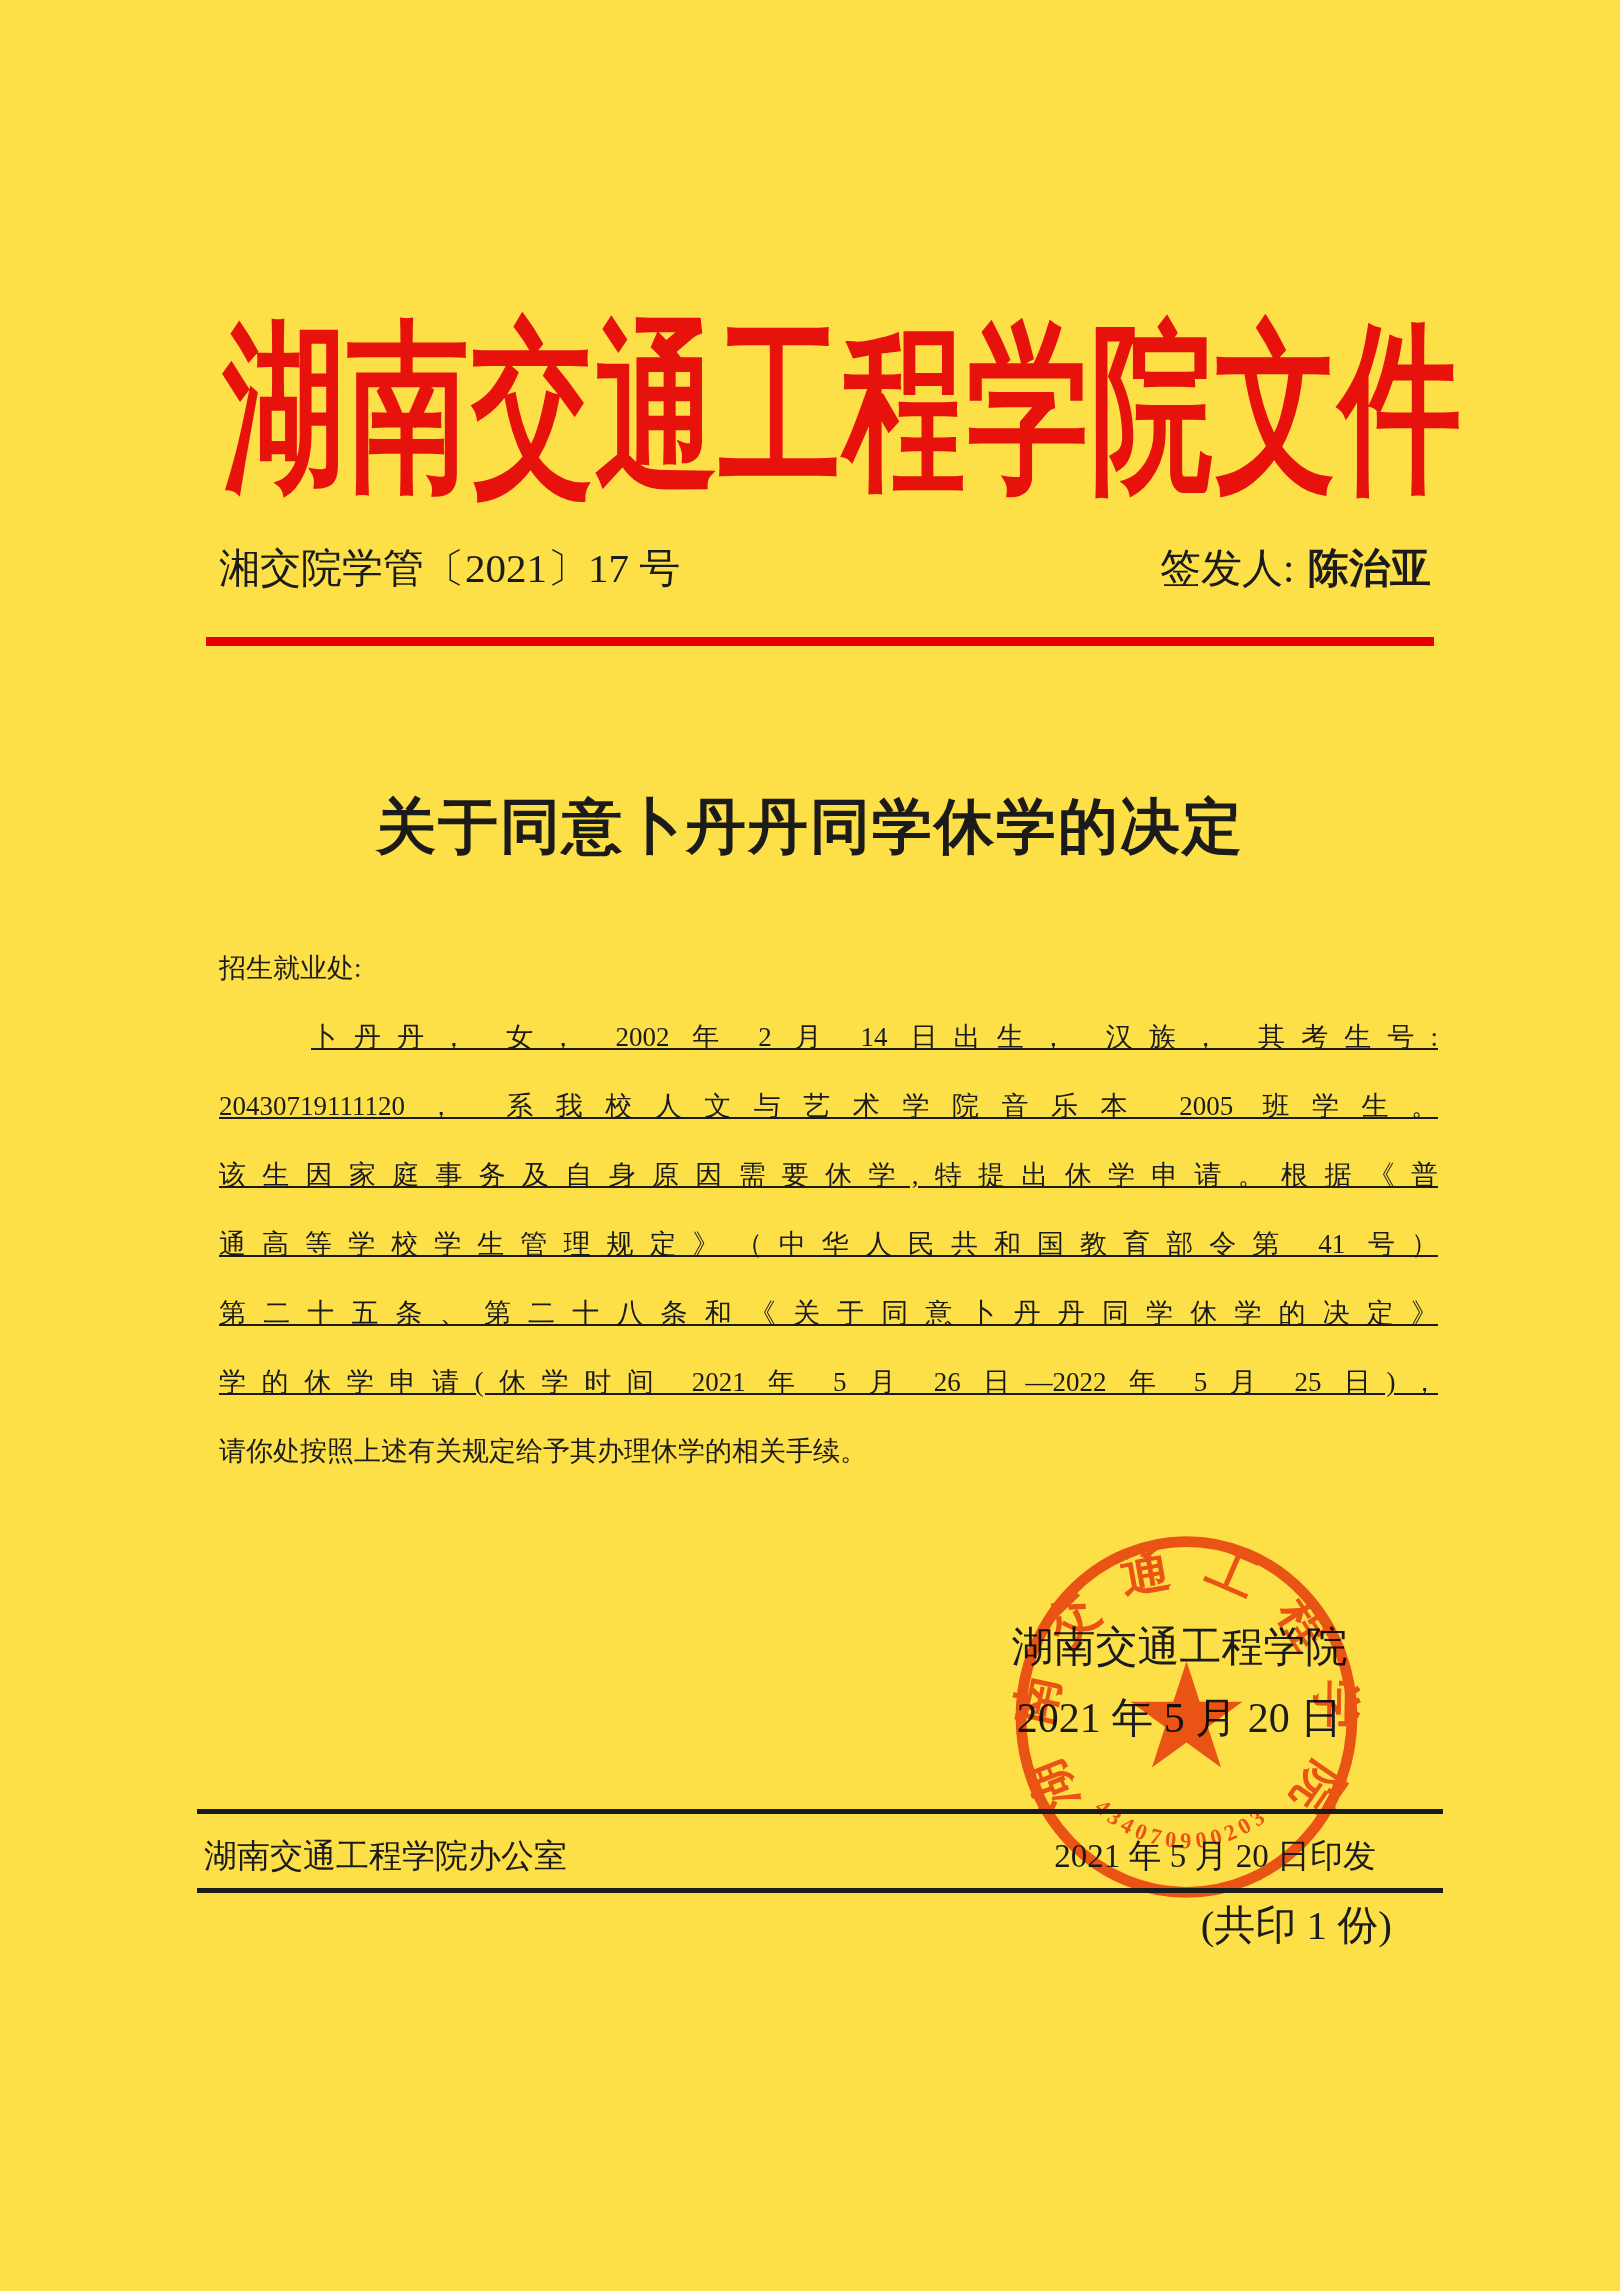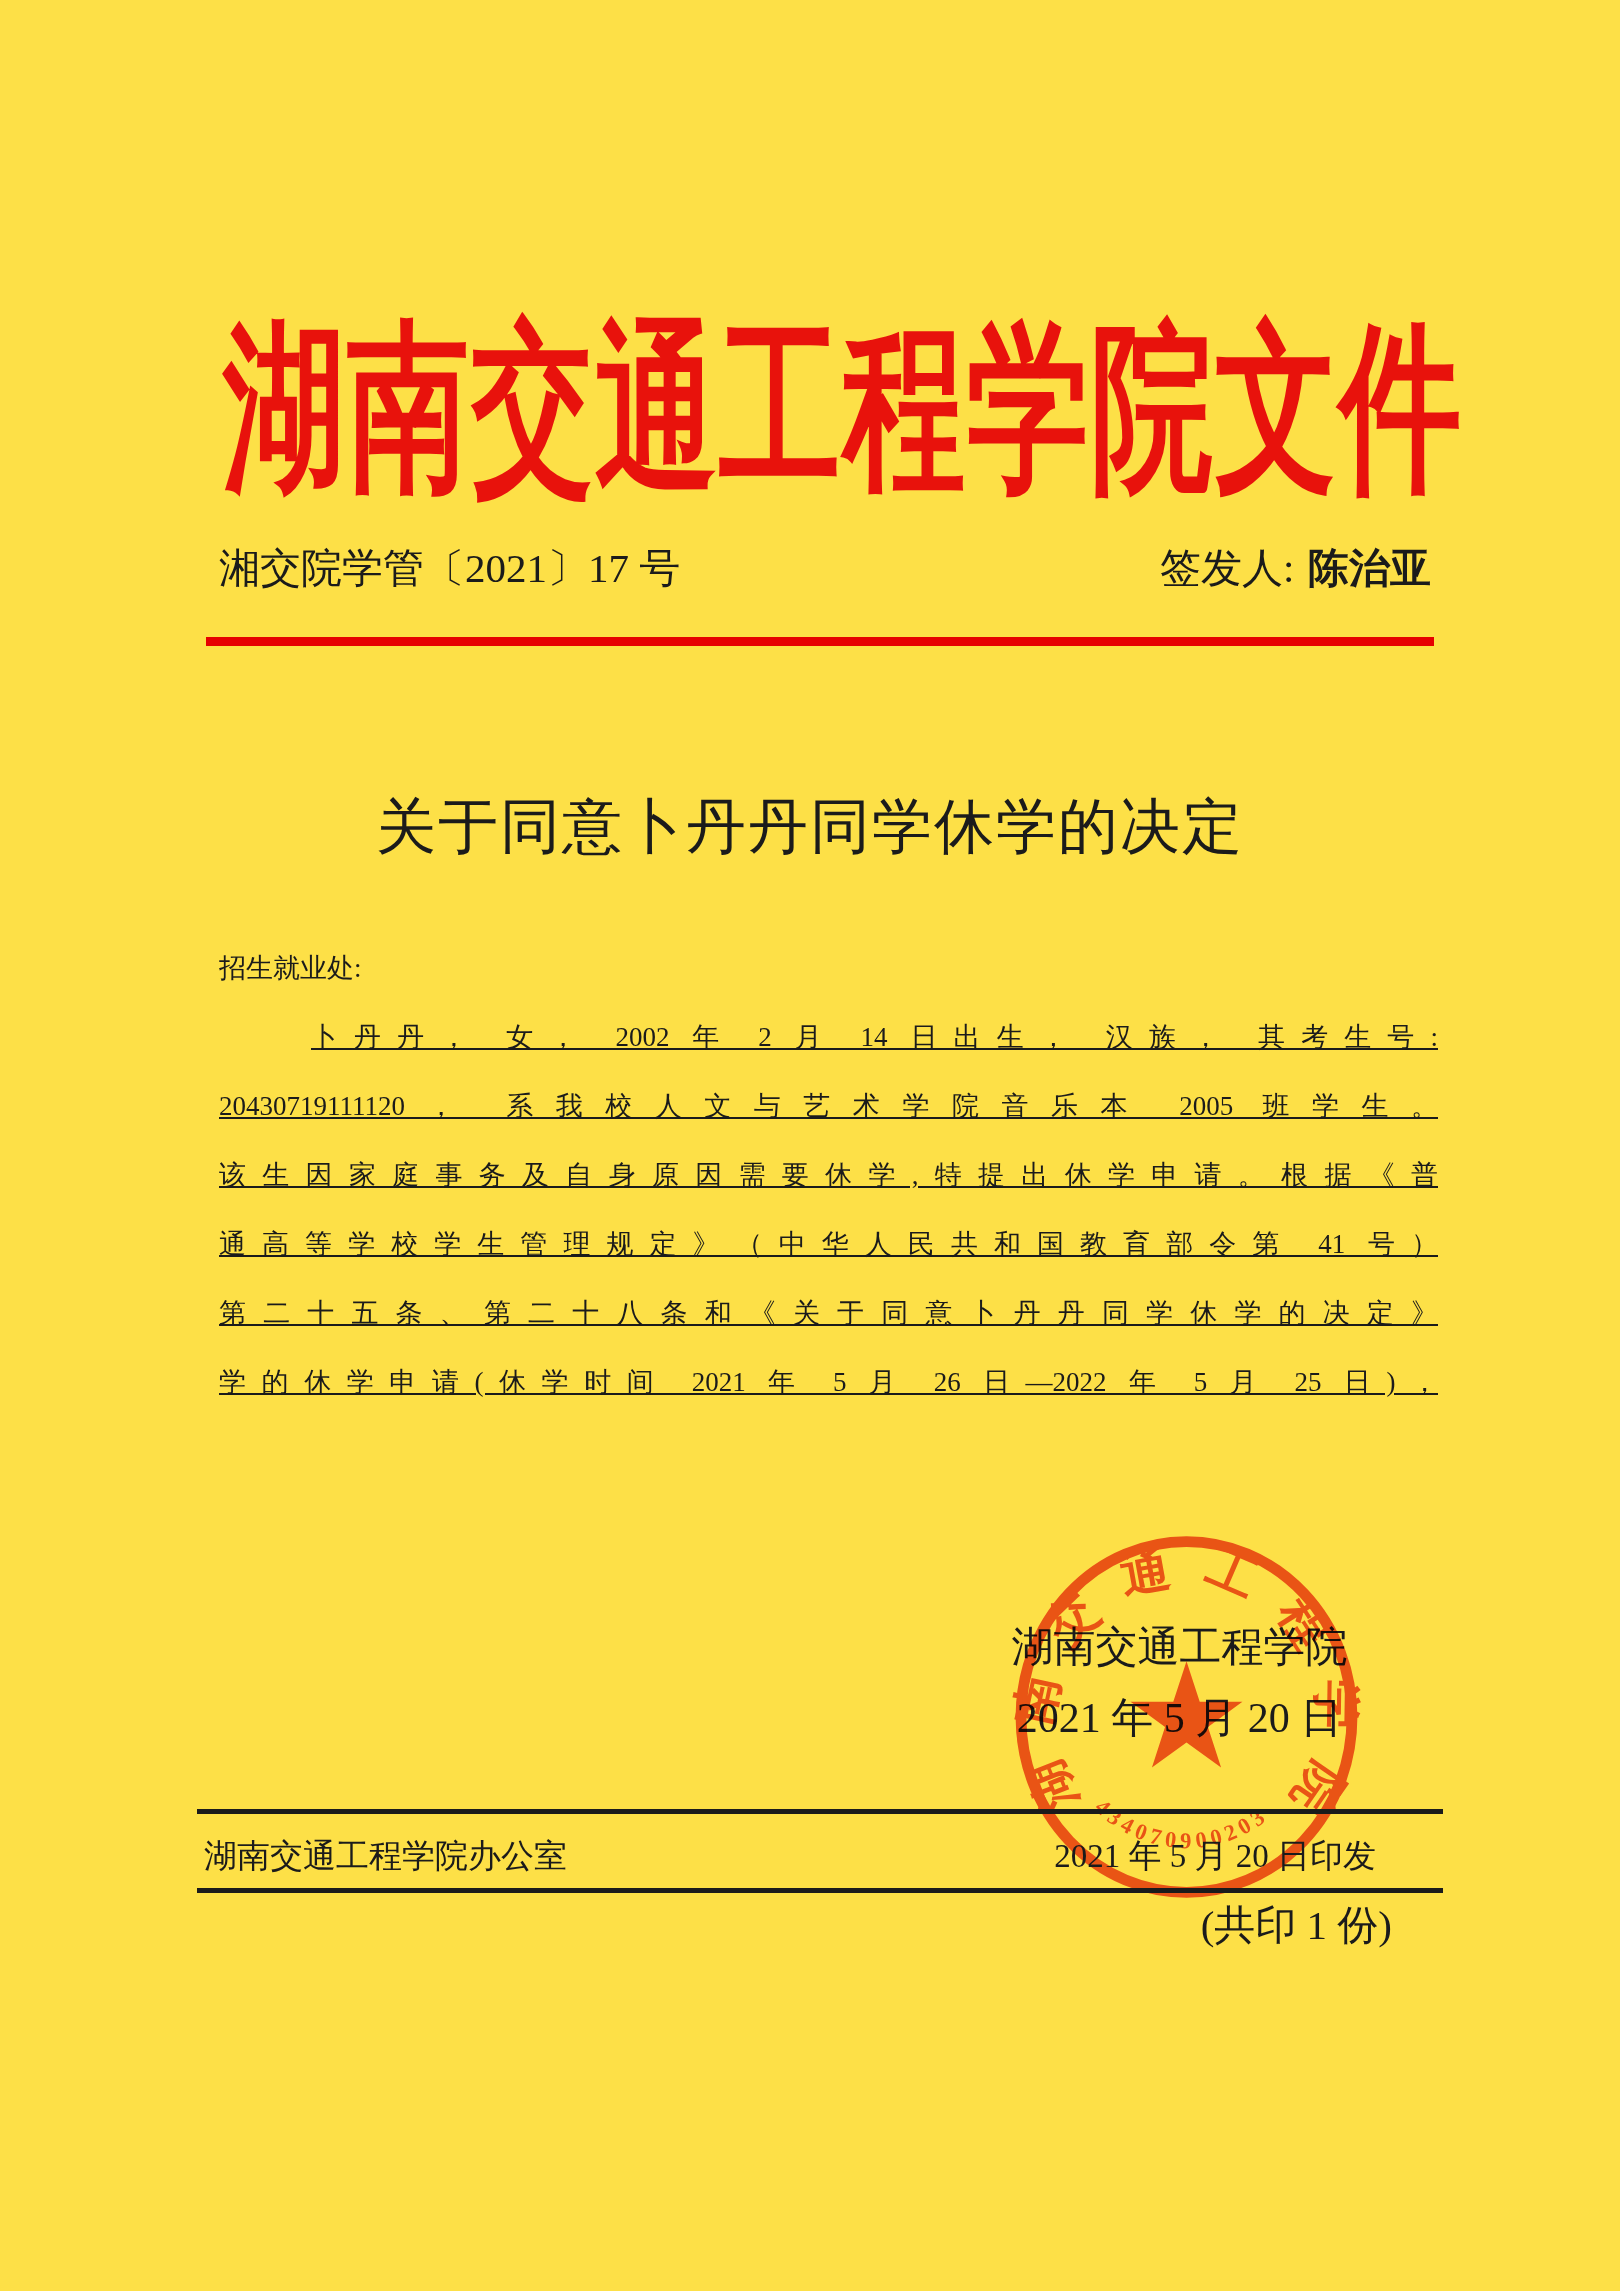--- a/index.html
+++ b/index.html
@@ -20,21 +20,21 @@
     display:flex; justify-content:space-between;
     font-size:41px; line-height:57px; white-space:nowrap;
   }
   .issuer-name { font-weight:bold; margin-left:13.7px; }
   .red-rule {
     position:absolute; top:637px; left:206px; width:1228px; height:8.8px;
     background:#e60000;
   }
   .subject {
     position:absolute; top:790px; left:0; width:100%; margin:0;
-    text-align:center; font-size:60px; line-height:74px; font-weight:normal;
+    text-align:center; font-size:60px; line-height:74px; font-weight:bold;
     letter-spacing:2px;
   }
   .body-block { position:absolute; top:934px; left:219px; width:1219px; font-size:27px; }
   .line { height:69px; line-height:69px; }
   .line.justify { text-align:justify; text-align-last:justify; text-justify:inter-character;text-decoration:underline; }
   .line.indent { text-indent:92px; }
   .signature {
     position:absolute; left:1006px; top:1612px; width:347px;
     text-align:center; font-size:42px; line-height:71px; white-space:nowrap;
   }
@@ -71,20 +71,21 @@
   <h1 class="subject">关于同意卜丹丹同学休学的决定</h1>
 
   <div class="body-block">
     <div class="line">招生就业处:</div>
     <div class="line justify indent">卜丹丹， 女， 2002 年 2 月 14 日出生， 汉族， 其考生号:</div>
     <div class="line justify">20430719111120， 系我校人文与艺术学院音乐本 2005 班学生。</div>
     <div class="line justify">该生因家庭事务及自身原因需要休学,特提出休学申请。根据《普</div>
     <div class="line justify">通高等学校学生管理规定》（中华人民共和国教育部令第 41 号）</div>
     <div class="line justify">第二十五条、第二十八条和《关于同意卜丹丹同学休学的决定》</div>
     <div class="line justify">学的休学申请(休学时间 2021 年 5 月 26 日—2022 年 5 月 25 日)，</div>
+    <div class="line">请你处按照上述有关规定给予其办理休学的相关手续。</div>
   </div>
 
   <div class="signature">
     <div>湖南交通工程学院</div>
     <div>2021 年 5 月 20 日</div>
   </div>
 
   <svg class="stamp" width="357" height="380" viewBox="-182 -194 364 388">
     <defs>
       <path id="ringArc" d="M -96 96 A 136 136 0 1 1 96 96" fill="none"></path>

